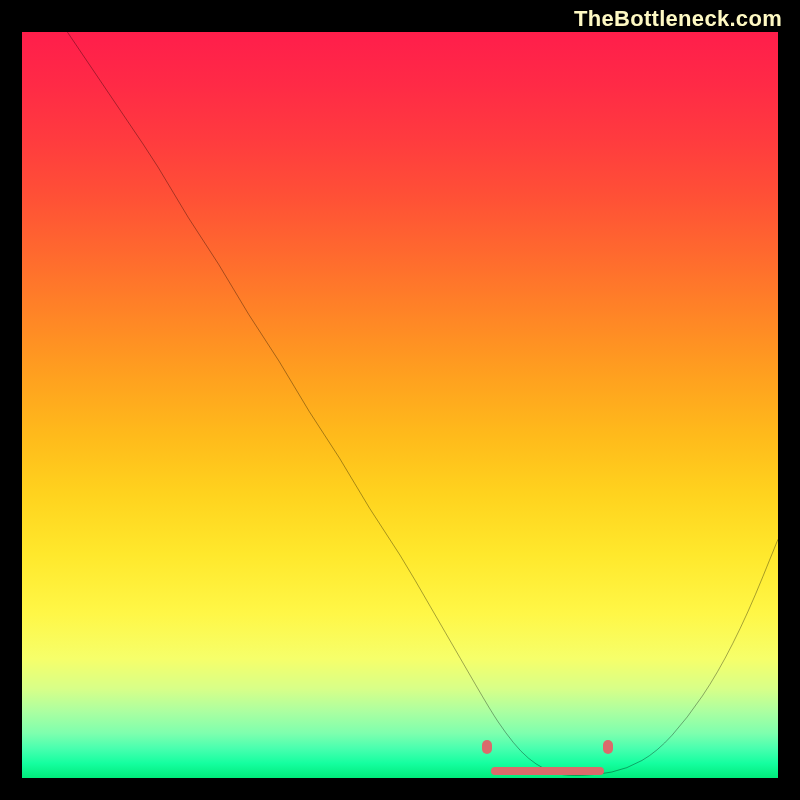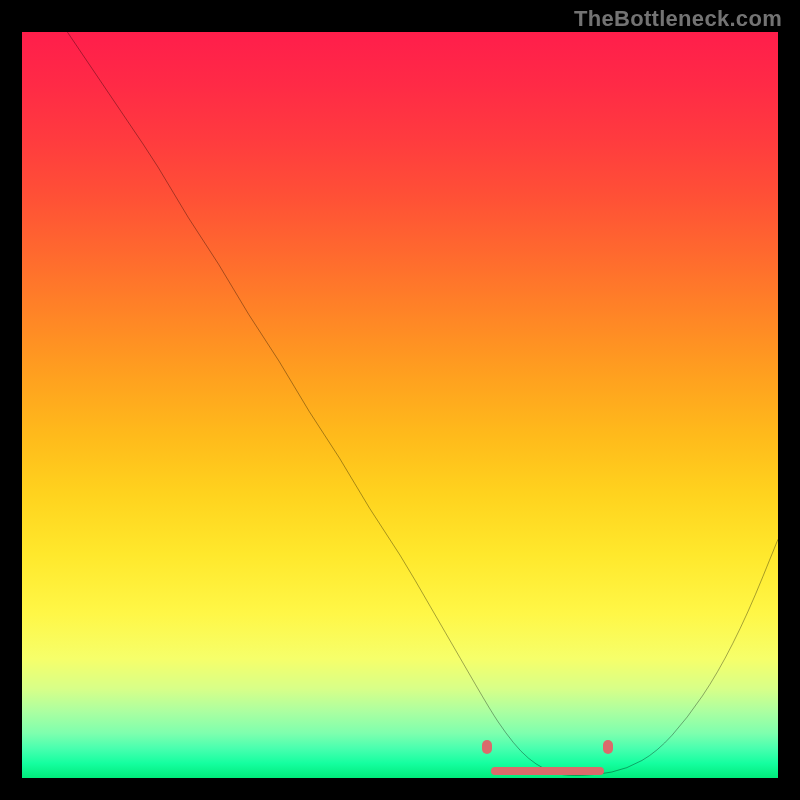--- a/index.html
+++ b/index.html
@@ -7,21 +7,21 @@
     width: 800px;
     height: 800px;
     background: #000;
     position: relative;
     font-family: Arial, sans-serif;
   }
   .watermark {
     position: absolute;
     top: 6px;
     right: 18px;
-    color: #737373;
+    color: #fef9c3;
     font-size: 22px;
     font-weight: bold;
     letter-spacing: 0.3px;
     z-index: 10;
     text-align: right;
   }
   .plot-area {
     position: absolute;
     left: 22px;
     top: 32px;

